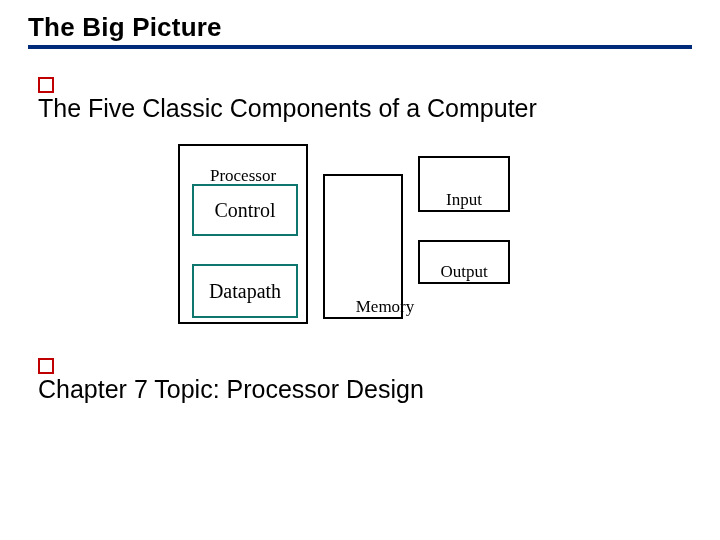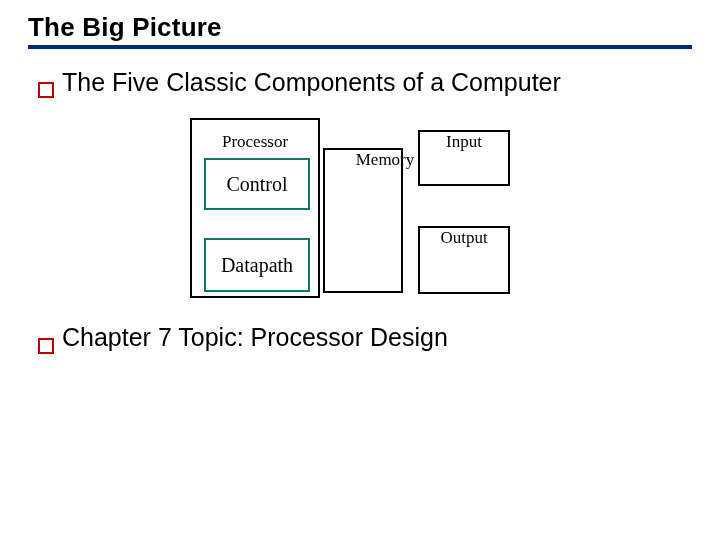--- a/index.html
+++ b/index.html
@@ -23,23 +23,24 @@
     padding-bottom: 2px;
     margin-bottom: 18px;
   }
   .title {
     font-size: 26px;
     font-weight: bold;
     letter-spacing: 0.2px;
   }
   .bullet-row {
     display: flex;
-    align-items: flex-end;
+    align-items: flex-start;
     margin: 10px 0 0 10px;
     font-size: 25px;
+    flex-direction: column;
   }
   .bullet-square {
     width: 12px;
     height: 12px;
     border: 2px solid #c00000;
     margin-top: 10px;
     margin-right: 8px;
     flex: none;
   }
   .bullet-text {
@@ -52,46 +53,46 @@
     width: 340px;
     height: 180px;
   }
   .box {
     position: absolute;
     border: 2px solid #000;
     background: #fff;
     font-family: "Times New Roman", Times, serif;
     font-size: 17px;
     display: flex;
-    align-items: flex-start;
+    align-items: flex-end;
     justify-content: center;
     box-sizing: border-box;
   }
   .processor {
-    left: 12px; top: 0; width: 130px; height: 180px;
+    left: 0; top: 0; width: 130px; height: 180px;
     align-items: flex-start;
-    padding-top: 12px;
+    padding-top: 20px;
   }
   .inner {
     border: 2px solid #0f766e;
     position: absolute;
     display: flex;
     align-items: center;
     justify-content: center;
     font-family: "Times New Roman", Times, serif;
     font-size: 20px;
     background: #fff;
     box-sizing: border-box;
   }
   .control  { left: 12px; top: 38px;  width: 106px; height: 52px; }
   .datapath { left: 12px; top: 118px; width: 106px; height: 54px; }
 
   .memory { left: 145px; top: 30px; width: 80px; height: 145px; padding-left: 44px; }
   .input  { left: 240px; top: 12px;  width: 92px; height: 56px; }
-  .output { left: 240px; top: 108px; width: 92px; height: 68px; }
+  .output { left: 240px; top: 96px; width: 92px; height: 44px; }
 </style>
 </head>
 <body>
 
 <div class="slide">
 
   <div class="title-wrap">
     <div class="title">The Big Picture</div>
   </div>
 

